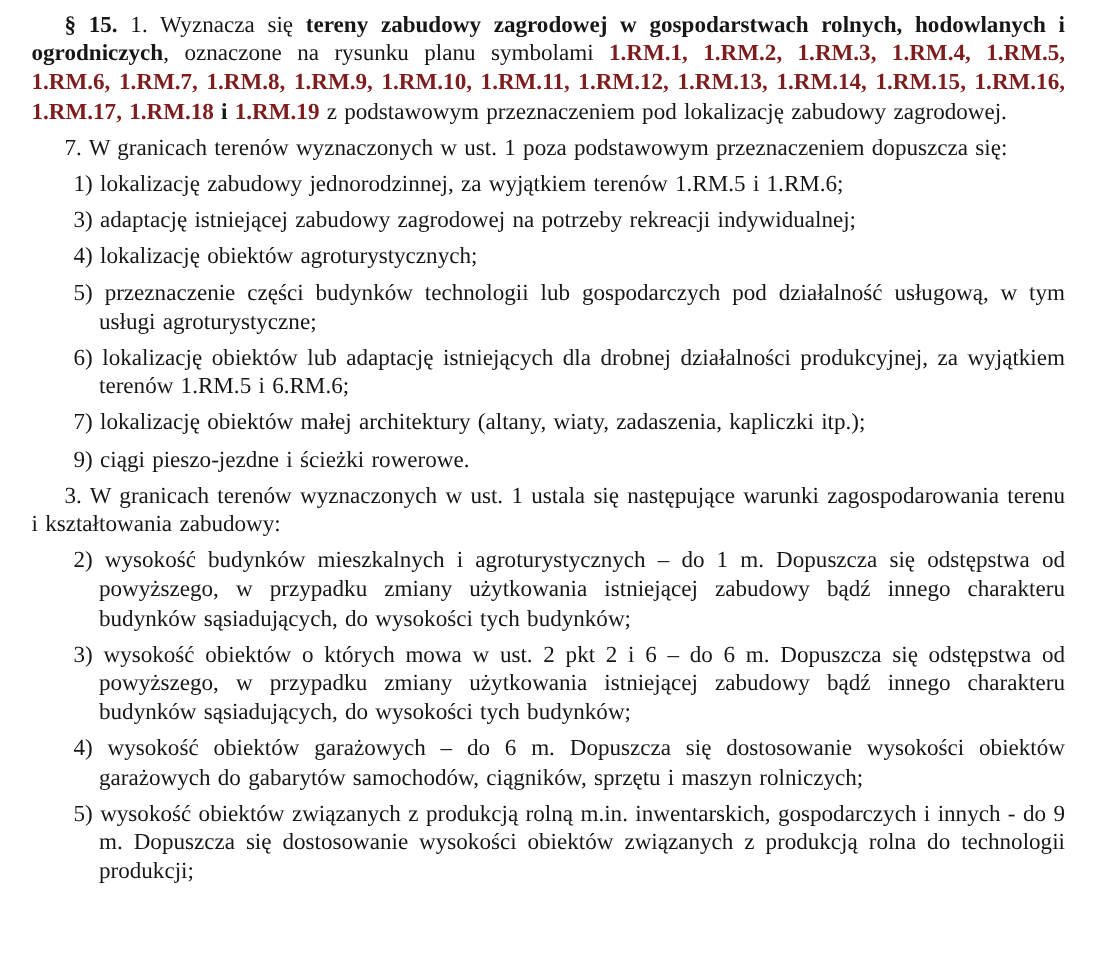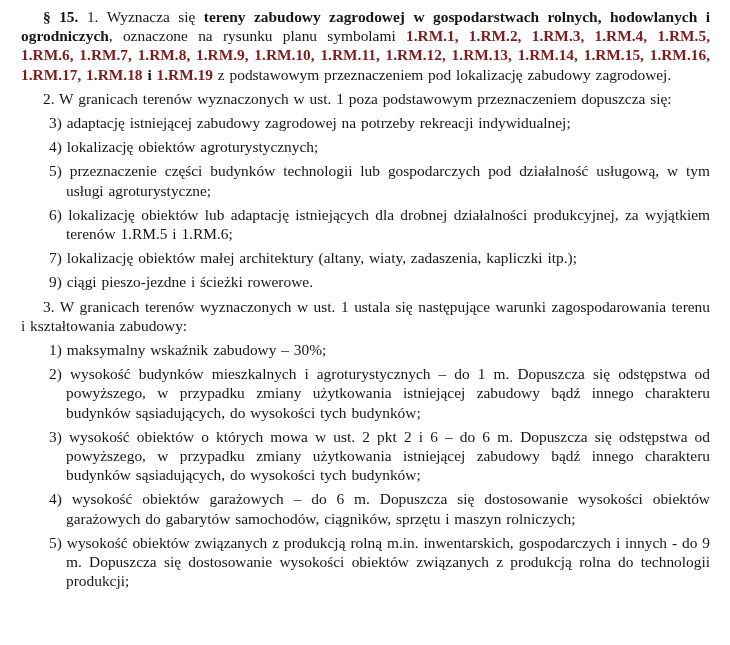--- a/index.html
+++ b/index.html
@@ -43,30 +43,30 @@
   }
   .num { white-space: nowrap; }
 </style>
 </head>
 <body>
 
 <div class="page">
 
   <p class="para"><span class="b">§ 15.</span><span> 1. Wyznacza się </span><span class="b">tereny zabudowy zagrodowej w gospodarstwach rolnych, hodowlanych i ogrodniczych</span><span>, oznaczone na rysunku planu symbolami </span><span class="sym">1.RM.1, 1.RM.2, 1.RM.3, 1.RM.4, 1.RM.5, 1.RM.6, 1.RM.7, 1.RM.8, 1.RM.9, 1.RM.10, 1.RM.11, 1.RM.12, 1.RM.13, 1.RM.14, 1.RM.15, 1.RM.16, 1.RM.17, 1.RM.18</span><span class="b"> i </span><span class="sym">1.RM.19</span><span> z podstawowym przeznaczeniem pod lokalizację zabudowy zagrodowej.</span></p>
 
-  <p class="para">2. W granicach terenów wyznaczonych w ust. 1 poza podstawowym przeznaczeniem dopuszcza się:</p>
+  <p class="para">7. W granicach terenów wyznaczonych w ust. 1 poza podstawowym przeznaczeniem dopuszcza się:</p>
 
+  <div class="li"><span class="num">1)</span> <span>lokalizację zabudowy jednorodzinnej, za wyjątkiem terenów 1.RM.5 i 1.RM.6;</span></div>
   <div class="li"><span class="num">3)</span> <span>adaptację istniejącej zabudowy zagrodowej na potrzeby rekreacji indywidualnej;</span></div>
   <div class="li"><span class="num">4)</span> <span>lokalizację obiektów agroturystycznych;</span></div>
   <div class="li"><span class="num">5)</span> <span>przeznaczenie części budynków technologii lub gospodarczych pod działalność usługową, w tym usługi agroturystyczne;</span></div>
-  <div class="li"><span class="num">6)</span> <span>lokalizację obiektów lub adaptację istniejących dla drobnej działalności produkcyjnej, za wyjątkiem terenów 1.RM.5 i 1.RM.6;</span></div>
+  <div class="li"><span class="num">6)</span> <span>lokalizację obiektów lub adaptację istniejących dla drobnej działalności produkcyjnej, za wyjątkiem terenów 1.RM.5 i 6.RM.6;</span></div>
   <div class="li"><span class="num">7)</span> <span>lokalizację obiektów małej architektury (altany, wiaty, zadaszenia, kapliczki itp.);</span></div>
   <div class="li"><span class="num">9)</span> <span>ciągi pieszo-jezdne i ścieżki rowerowe.</span></div>
 
   <p class="para">3. W granicach terenów wyznaczonych w ust. 1 ustala się następujące warunki zagospodarowania terenu i kształtowania zabudowy:</p>
 
-  <div class="li"><span class="num">1)</span> <span>maksymalny wskaźnik zabudowy – 30%;</span></div>
   <div class="li"><span class="num">2)</span> <span>wysokość budynków mieszkalnych i agroturystycznych – do 1 m. Dopuszcza się odstępstwa od powyższego, w przypadku zmiany użytkowania istniejącej zabudowy bądź innego charakteru budynków sąsiadujących, do wysokości tych budynków;</span></div>
   <div class="li"><span class="num">3)</span> <span>wysokość obiektów o których mowa w ust. 2 pkt 2 i 6 – do 6 m. Dopuszcza się odstępstwa od powyższego, w przypadku zmiany użytkowania istniejącej zabudowy bądź innego charakteru budynków sąsiadujących, do wysokości tych budynków;</span></div>
   <div class="li"><span class="num">4)</span> <span>wysokość obiektów garażowych – do 6 m. Dopuszcza się dostosowanie wysokości obiektów garażowych do gabarytów samochodów, ciągników, sprzętu i maszyn rolniczych;</span></div>
   <div class="li"><span class="num">5)</span> <span>wysokość obiektów związanych z produkcją rolną m.in. inwentarskich, gospodarczych i innych - do 9 m. Dopuszcza się dostosowanie wysokości obiektów związanych z produkcją rolna do technologii produkcji;</span></div>
 
 </div>
 
 </body></html>

